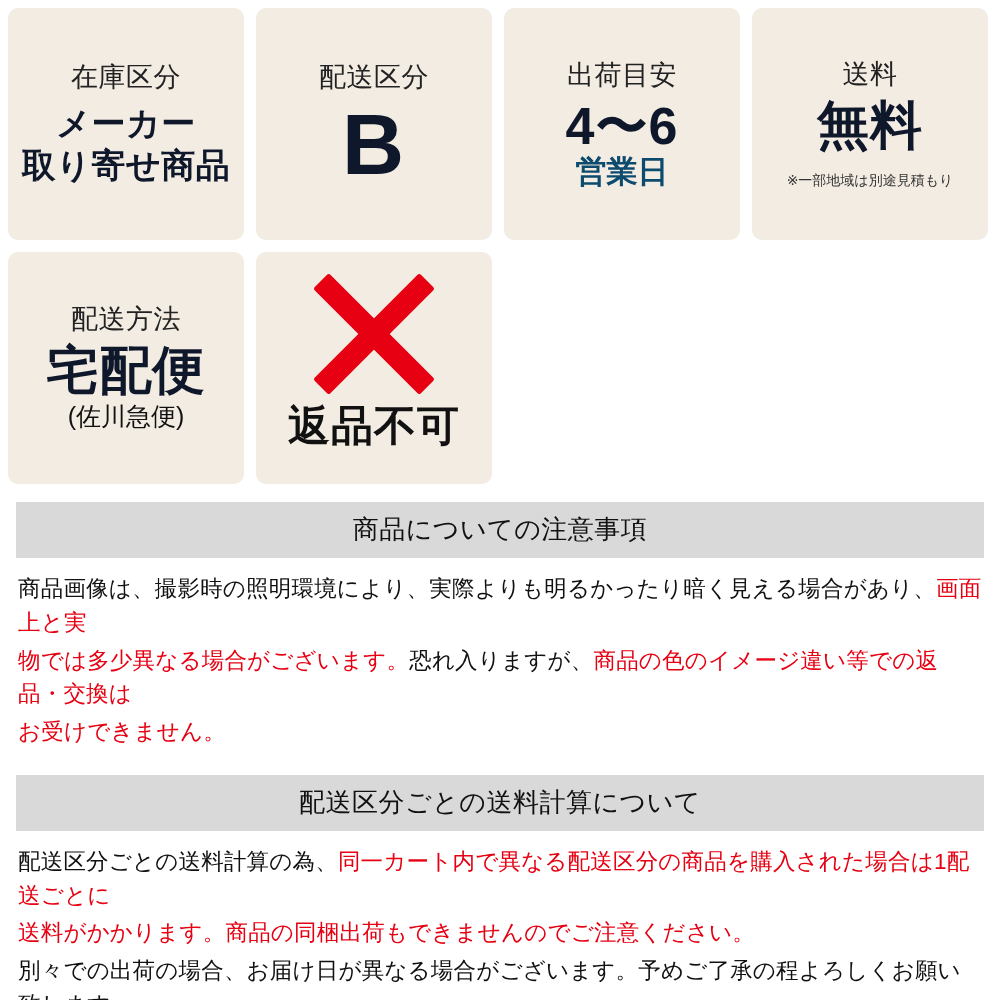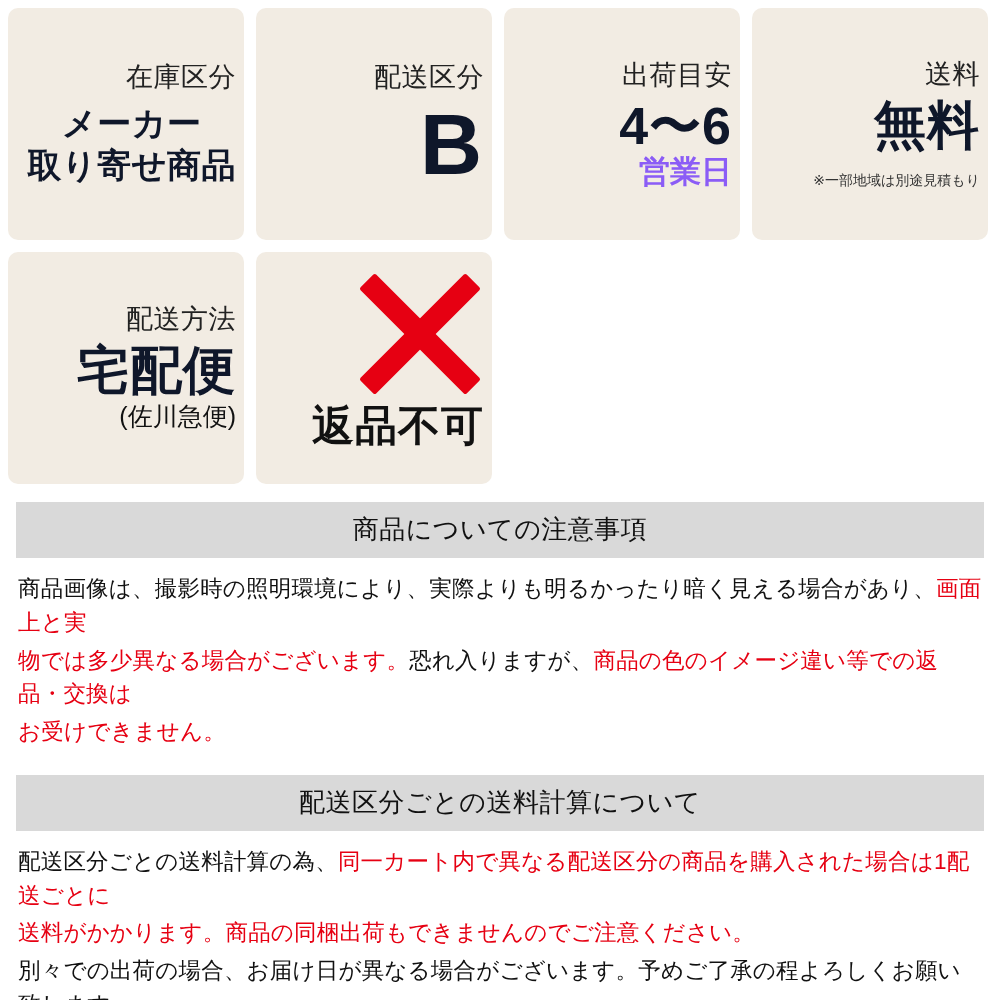--- a/index.html
+++ b/index.html
@@ -30,21 +30,21 @@
     box-sizing: border-box;
   }
   .badge {
     width: 236px;
     height: 232px;
     background: #f2ece3;
     border-radius: 10px;
     box-sizing: border-box;
     display: flex;
     flex-direction: column;
-    align-items: flex-end;
+    align-items: center;
     justify-content: center;
     text-align: center;
     padding: 6px 8px;
   }
   .badge-label {
     font-size: 27px;
     line-height: 1.2;
     color: #222;
     margin-bottom: 8px;
     letter-spacing: 0.5px;
@@ -63,21 +63,21 @@
   }
   .badge-value.big {
     font-size: 52px;
     line-height: 1.05;
     letter-spacing: 1px;
   }
   .badge-sub {
     font-size: 31px;
     font-weight: bold;
     line-height: 1.15;
-    color: #8b5cf6;
+    color: #0c4a6e;
   }
   .badge-note {
     font-size: 14px;
     color: #333;
     margin-top: 19px;
     font-weight: normal;
   }
   .badge-small {
     font-size: 25px;
     color: #111;

